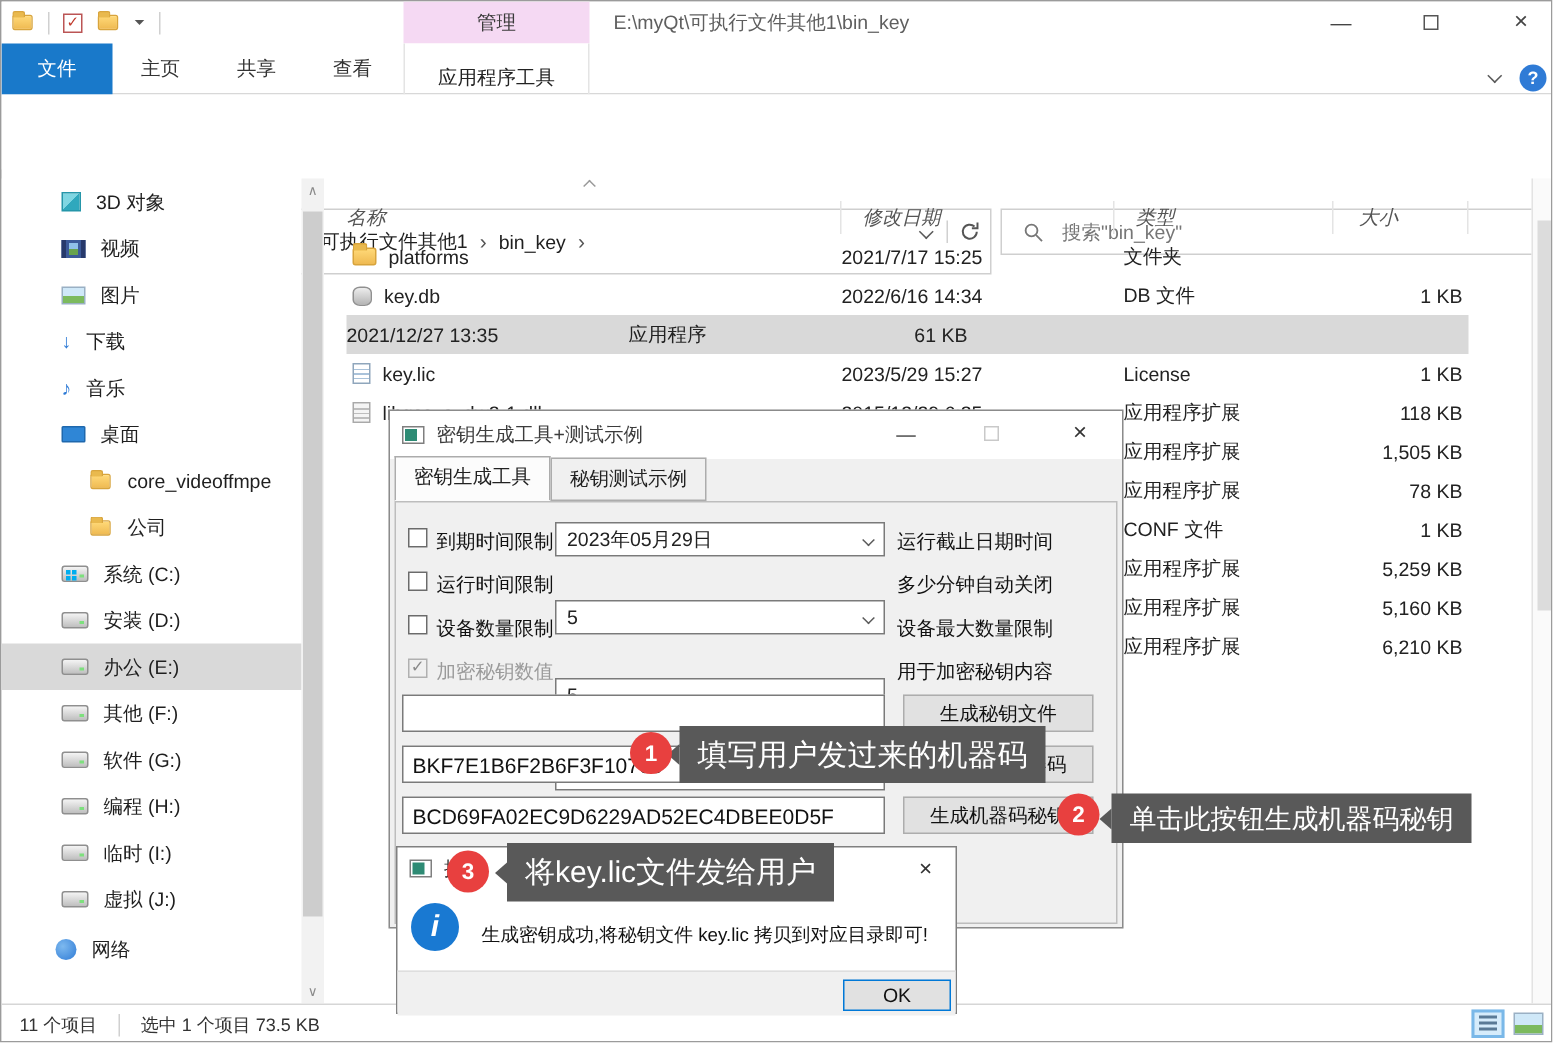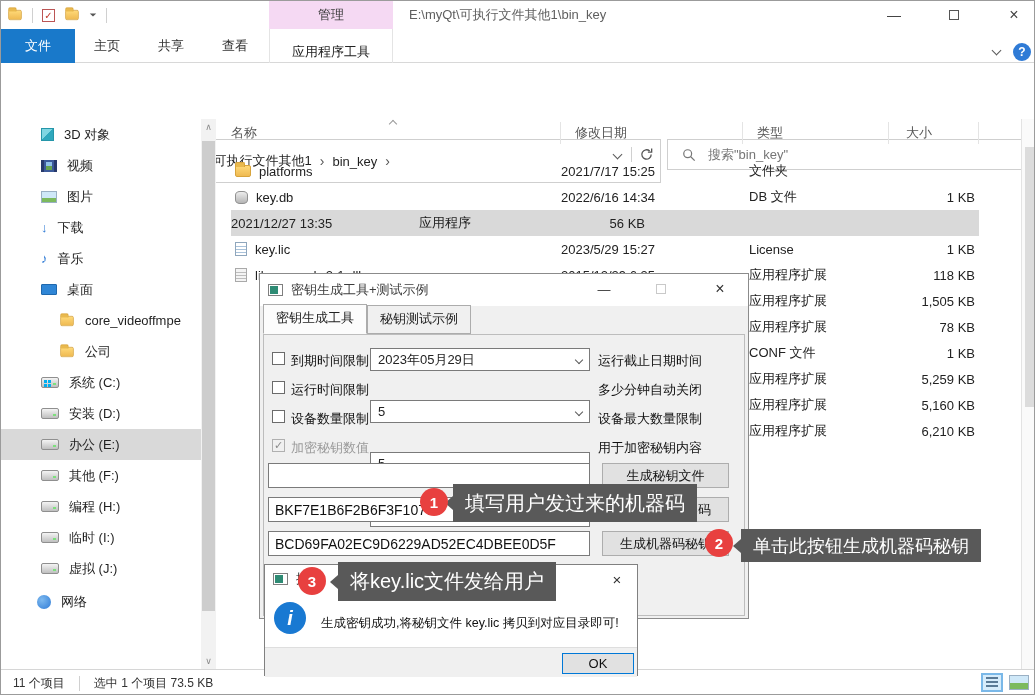--- a/index.html
+++ b/index.html
@@ -64,21 +64,21 @@
   .sidebar { left:0; top:118px; width:200px; height:550px; background:#fff; }
   .side-item { height:31px; display:flex; align-items:center; gap:10px; padding-left:40px; color:#1f1f1f; }
   .side-item.ind { padding-left:58px; }
   .side-item.sel { background:#d9d9d9; }
   .side-scroll { left:200px; top:118px; width:15px; height:550px; background:#f2f2f2; }
   .sthumb { left:1px; top:22px; width:13px; height:470px; background:#cdcdcd; }
   .sarrow { width:15px; height:16px; display:flex; align-items:center; justify-content:center; color:#8a8a8a; font-size:9px; }
 
   
   .fhead { left:216px; top:118px; width:804px; height:28px; color:#555; display:flex; }
-  .fhead .hc { display:flex; align-items:center; padding-left:14px; border-right:1px solid #e4e4e4; height:22px; margin-top:3px; }
+  .fhead .hc { display:flex; align-items:center; padding-left:14px; border-right:1px solid #e4e4e4; height:22px; margin-top:15px;font-style:italic; }
   .frows { left:230px; top:157px; width:748px; }
   .frow { height:26px; display:flex; align-items:center; }
   .frow.sel { background:#d9d9d9; }
   .fc-name { width:330px; display:flex; align-items:center; gap:8px; padding-left:4px; }
   .fc-date { width:182px; }
   .fc-type { width:146px; padding-left:6px; }
   .fc-size { width:90px; text-align:right; padding-right:4px; }
   .fscroll { left:1020px; top:118px; width:15px; height:550px; background:#fafafa; border-left:1px solid #e3e3e3; }
   .fthumb { left:3px; top:28px; width:10px; height:260px; background:#dcdcdc; }
 
@@ -234,20 +234,24 @@
     <div class="side-item sel">
         <span class="i-drive"></span>
         <span>办公 (E:)</span>
       </div>
     <div class="side-item">
         <span class="i-drive"></span>
         <span>其他 (F:)</span>
       </div>
     <div class="side-item">
         <span class="i-drive"></span>
+        <span>软件 (G:)</span>
+      </div>
+    <div class="side-item">
+        <span class="i-drive"></span>
         <span>编程 (H:)</span>
       </div>
     <div class="side-item">
         <span class="i-drive"></span>
         <span>临时 (I:)</span>
       </div>
     <div class="side-item">
         <span class="i-drive"></span>
         <span>虚拟 (J:)</span>
       </div>
@@ -285,21 +289,21 @@
           <span class="i-db"></span>
           <span>key.db</span>
         </div>
       <div class="fc-date">2022/6/16 14:34</div>
       <div class="fc-type">DB 文件</div>
       <div class="fc-size">1 KB</div>
     </div>
     <div class="frow sel">
       <div class="fc-date">2021/12/27 13:35</div>
       <div class="fc-type">应用程序</div>
-      <div class="fc-size">56 KB</div>
+      <div class="fc-size">61 KB</div>
     </div>
     <div class="frow">
       <div class="fc-name">
           <span class="i-doc"></span>
           <span>key.lic</span>
         </div>
       <div class="fc-date">2023/5/29 15:27</div>
       <div class="fc-type">License</div>
       <div class="fc-size">1 KB</div>
     </div>

